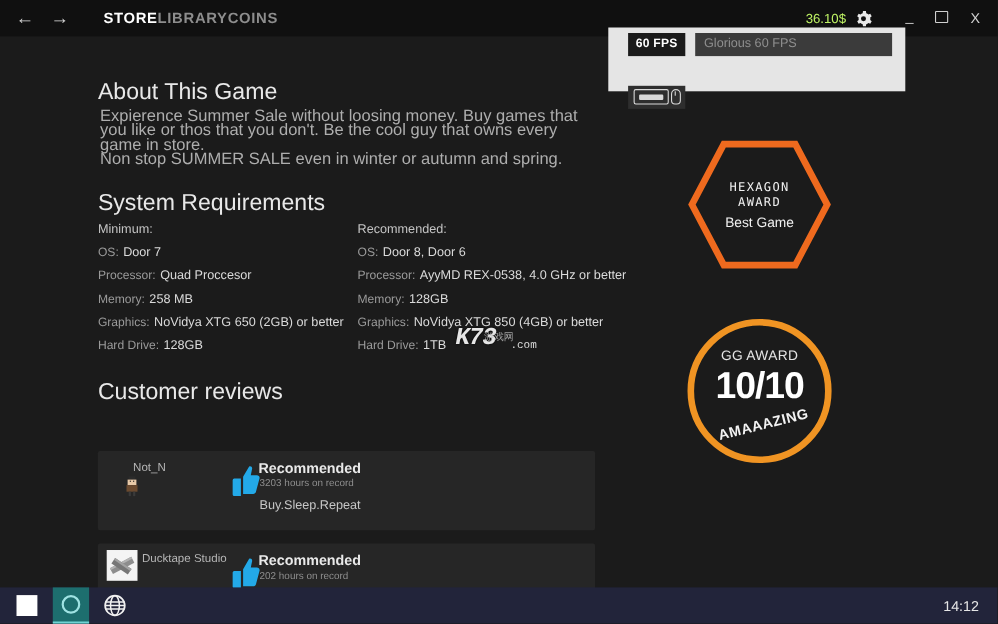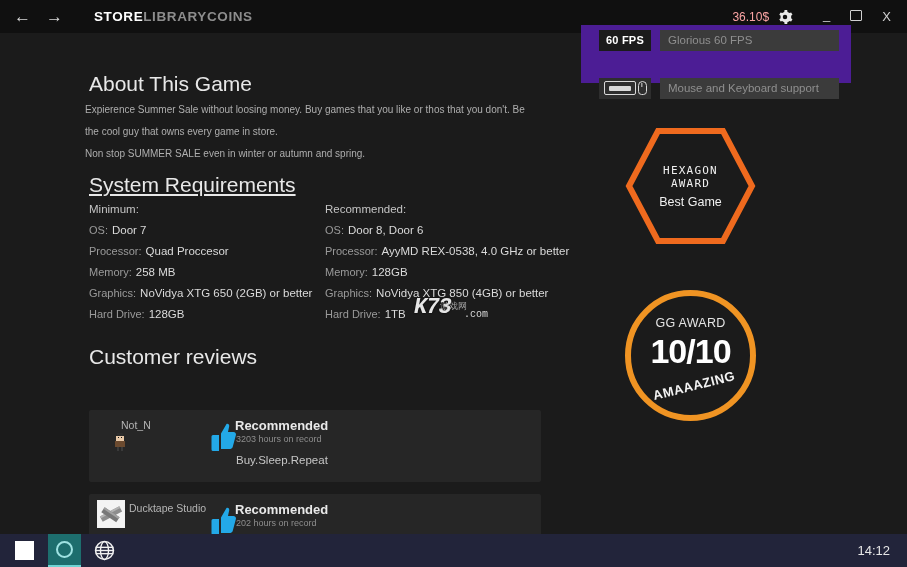--- a/index.html
+++ b/index.html
@@ -21,44 +21,44 @@
   .arrow { color: #d8d8d8; font-size: 17px; line-height: 1; cursor: pointer; }
   .tabs { display: flex; align-items: center; margin-left: 31px; }
   .tab {
     font-size: 13.5px; letter-spacing: 0.6px; font-weight: bold;
     color: #8d8d8d; cursor: pointer;
   }
   .tab.active { color: #ffffff; }
   .topbar-right {
     margin-left: auto; display: flex; align-items: center; height: 33px;
   }
-  .price { font-size: 12px; color: #fca5a5; margin-right: 8px; }
+  .price { font-size: 12px; color: #bef264; margin-right: 8px; }
   .gear { width: 16px; height: 16px; margin-right: 30px; cursor: pointer; }
   .wincontrols { display: flex; align-items: center; gap: 20px; margin-right: 16px; }
   .winbtn { color: #d0d0d0; font-size: 13px; line-height: 1; cursor: pointer; }
   .winbtn.min { align-self: flex-end; margin-bottom: 4px; }
   .winbtn .sqr {
     display: inline-block; width: 12px; height: 11px;
     border: 1.5px solid #d0d0d0; border-radius: 1px;
   }
 
   
   .content { position: absolute; top: 33px; left: 0; width: 553px; height: 501px; }
 
   .h-title {
     font-size: 21px; color: #e8e8e8; font-weight: normal;
     position: absolute; left: 89px;
   }
   #aboutTitle { top: 39px; }
-  #sysTitle  { top: 140px; text-decoration: underline; }
+  #sysTitle  { top: 140px; }
   #revTitle  { top: 312px; }
 
   .about-body {
-    position: absolute; left: 85px; top: 66px; width: 444px;
-    font-size: 10px; line-height: 22px; color: #aeaeae;
+    position: absolute; left: 91px; top: 66px; width: 444px;
+    font-size: 15px; line-height: 13px; color: #aeaeae;
   }
   .about-body p { margin: 0; }
 
   
   .sysreq { position: absolute; top: 170px; left: 89px; width: 460px; display: flex; }
   .sys-col { width: 236px; }
   .sys-col.right { width: 224px; }
   .sys-head { font-size: 11.5px; color: #c4c4c4; margin-bottom: 9px; }
   .sys-line { font-size: 11px; color: #9a9a9a; margin-bottom: 9px; white-space: nowrap; }
   .sys-line .v { color: #dadada; font-size: 11.5px; margin-left: 4px; }
@@ -117,22 +117,22 @@
     position: absolute; left: 147px; top: 44px;
     font-size: 11.5px; color: #c6c6c6;
   }
 
   
   .pix { position: relative; width: 14px; height: 18px; }
   .pix i { position: absolute; display: block; }
 
   
   .features-panel {
-    position: absolute; left: 581px; top: 25px;
-    width: 270px; height: 58px; background: #4c1d95;
+    position: absolute; left: 553px; top: 25px;
+    width: 270px; height: 58px; background: #e5e5e5;
   }
   .feat-row { position: absolute; left: 18px; height: 22px; display: flex; align-items: center; }
   #feat0 { top: 4px; }
   #feat1 { top: 52px; }
   .feat-badge {
     width: 52px; height: 21px; background: #1b1b1b;
     display: flex; align-items: center; justify-content: center;
     font-size: 11px; font-weight: bold; color: #ffffff; letter-spacing: .2px;
   }
   .feat-icon {
@@ -356,21 +356,20 @@
   <div class="features-panel">
     <div class="feat-row" id="feat0">
       <div class="feat-badge">60 FPS</div>
       <div class="feat-label">Glorious 60 FPS</div>
     </div>
     <div class="feat-row" id="feat1">
       <div class="feat-icon">
         <span class="kbd"></span>
         <span class="mouse"></span>
       </div>
-      <div class="feat-label">Mouse and Keyboard support</div>
     </div>
   </div>
 
   <div class="hex-wrap">
     <svg class="hex-svg" viewBox="0 0 131 118">
       <polygon points="33,4 98,4 127,59 98,114 33,114 4,59" fill="none" stroke="#ef6a1e" stroke-width="6"></polygon>
     </svg>
     <div class="hex-text">
       <div class="hex-l1">HEXAGON</div>
       <div class="hex-l2">AWARD</div>

